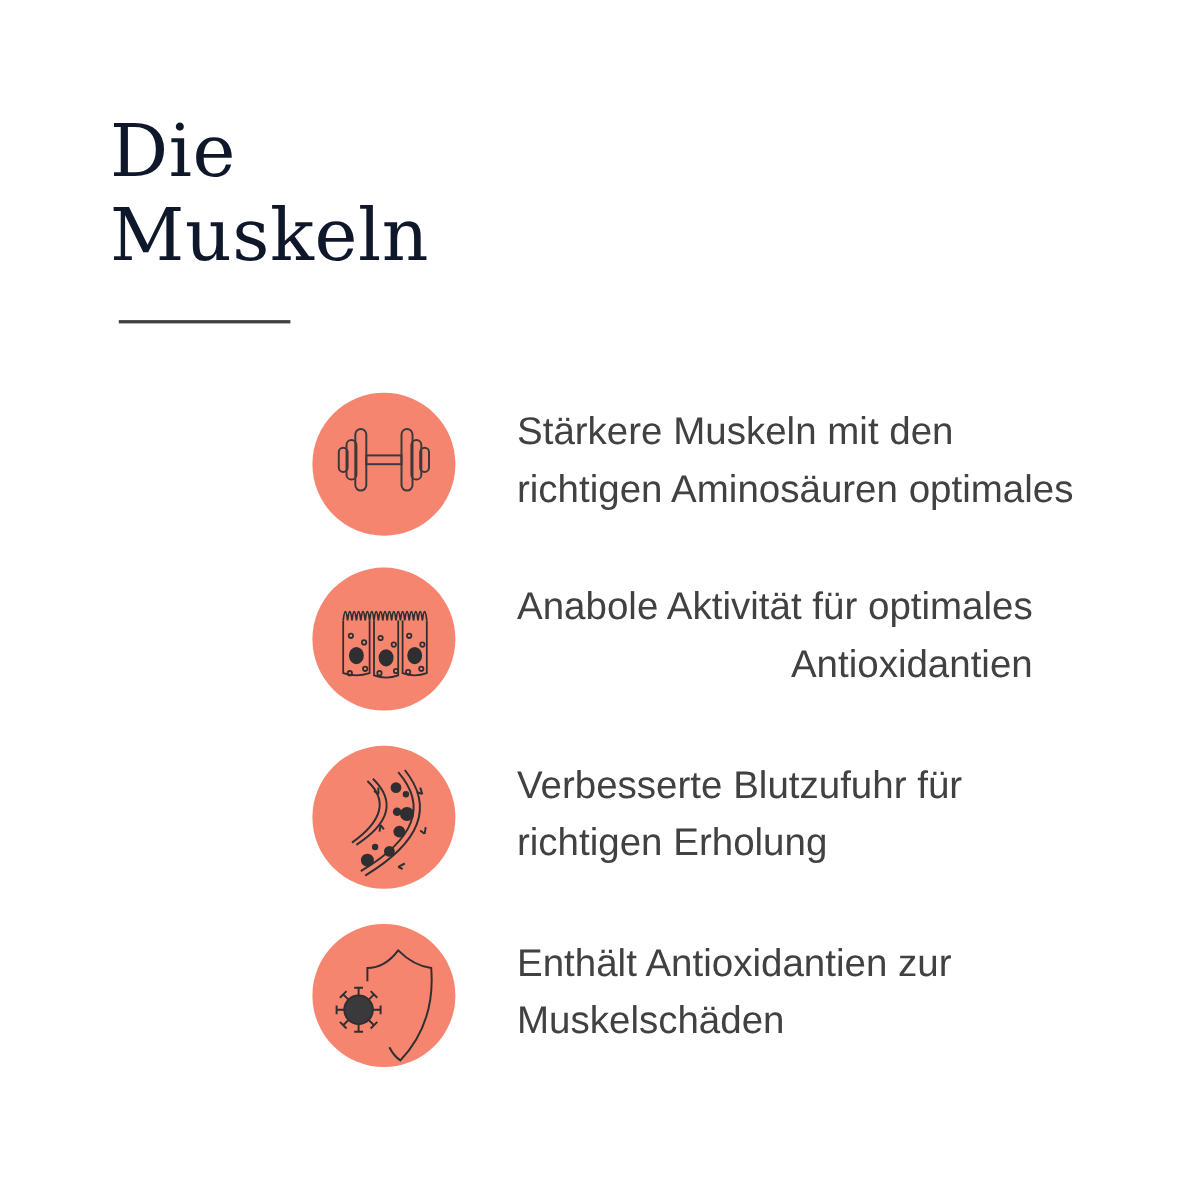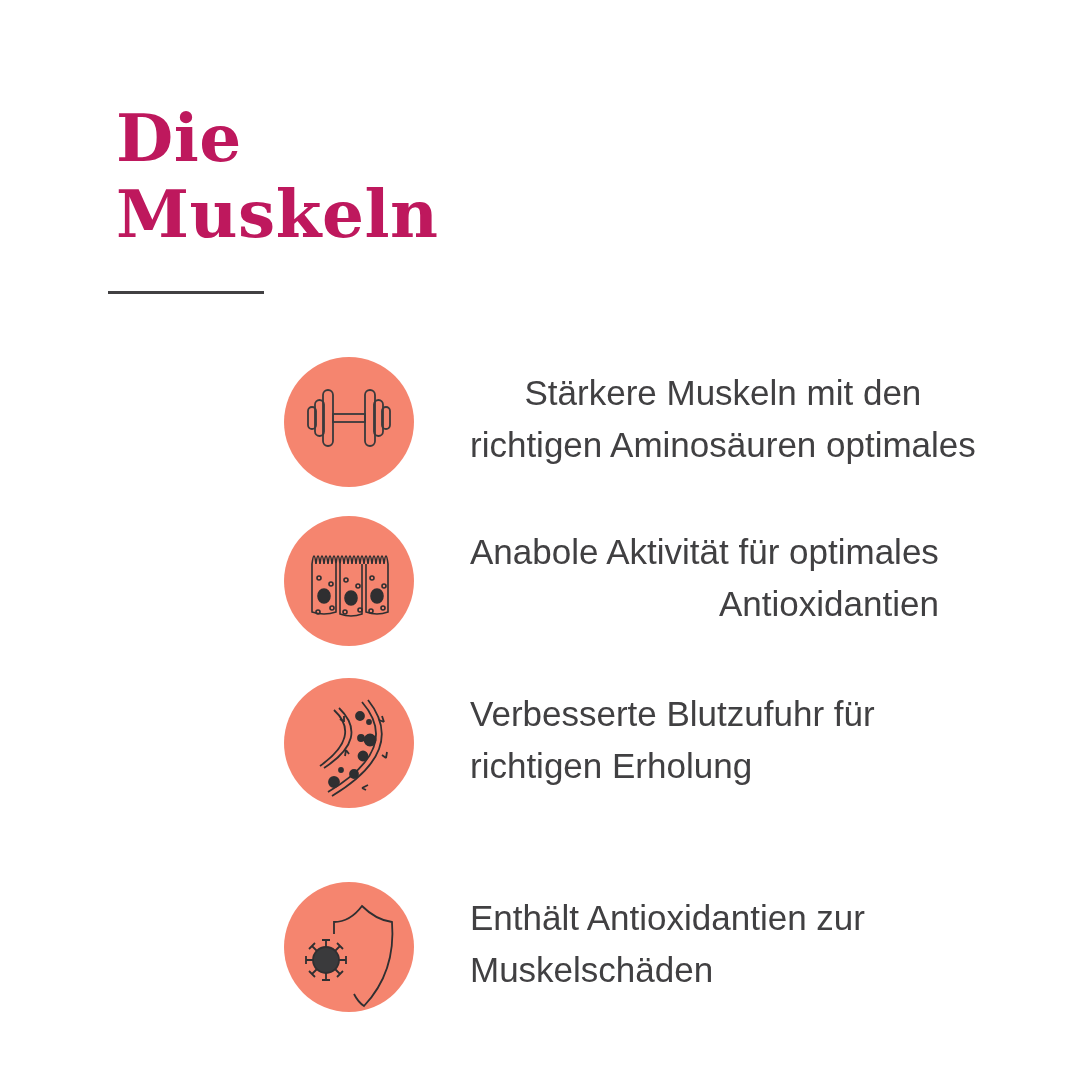--- a/index.html
+++ b/index.html
@@ -11,28 +11,28 @@
       overflow: hidden;
     }
     .page {
       position: relative;
       width: 1080px;
       height: 1080px;
       background: #ffffff;
     }
     .title {
       position: absolute;
-      left: 116px;
+      left: 100px;
       top: 100px;
       margin: 0;
       font-family: "DejaVu Serif", "Liberation Serif", serif;
-      font-weight: bold;
+      font-weight: normal;
       font-size: 66px;
       line-height: 76px;
-      color: #be185d;
+      color: #0f172a;
       letter-spacing: 0.5px;
     }
     .title span { display: block; }
     .title-rule {
       position: absolute;
       left: 108px;
       top: 291px;
       width: 156px;
       height: 3px;
       background: #414042;
@@ -72,21 +72,21 @@
 <body>
 
 <div class="page">
 
   <h1 class="title">
     <span>Die</span>
     <span>Muskeln</span>
   </h1>
   <div class="title-rule"></div>
 
-  <div class="benefit" style="top:357px;text-align:center;">
+  <div class="benefit" style="top:357px;">
     <div class="icon-circle">
       <svg viewBox="0 0 130 130" fill="none" stroke="#3a3a3c" stroke-width="1.8">
         <rect x="24" y="50" width="8" height="22" rx="4"></rect>
         <rect x="31" y="43" width="9" height="36" rx="4.5"></rect>
         <rect x="39" y="33" width="10" height="56" rx="5"></rect>
         <rect x="49" y="57" width="32" height="8"></rect>
         <rect x="81" y="33" width="10" height="56" rx="5"></rect>
         <rect x="90" y="43" width="9" height="36" rx="4.5"></rect>
         <rect x="98" y="50" width="8" height="22" rx="4"></rect>
       </svg>
@@ -148,21 +148,21 @@
         <circle cx="70" cy="96" r="4" fill="#2f2f31"></circle>
         <circle cx="50" cy="104" r="5" fill="#2f2f31"></circle>
       </svg>
     </div>
     <div class="benefit-text">
       <span>Verbesserte Blutzufuhr für</span>
       <span>richtigen Erholung</span>
     </div>
   </div>
 
-  <div class="benefit" style="top:882px;">
+  <div class="benefit" style="top:840px;">
     <div class="icon-circle">
       <svg viewBox="0 0 130 130" fill="none" stroke="#2f2f31" stroke-width="1.8">
         <path d="M50 52 L50 40 Q66 40 78 24 Q92 38 108 40 Q112 90 80 124 Q74 120 70 112"></path>
         <circle cx="42" cy="78" r="13" fill="#3a3a3c"></circle>
         <path d="M42 65 L42 58 M38 58 L46 58"></path>
         <path d="M42 91 L42 98 M38 98 L46 98"></path>
         <path d="M29 78 L22 78 M22 74 L22 82"></path>
         <path d="M55 78 L62 78 M62 74 L62 82"></path>
         <path d="M33 69 L28 64 M25 67 L31 61"></path>
         <path d="M51 69 L56 64 M53 61 L59 67"></path>

